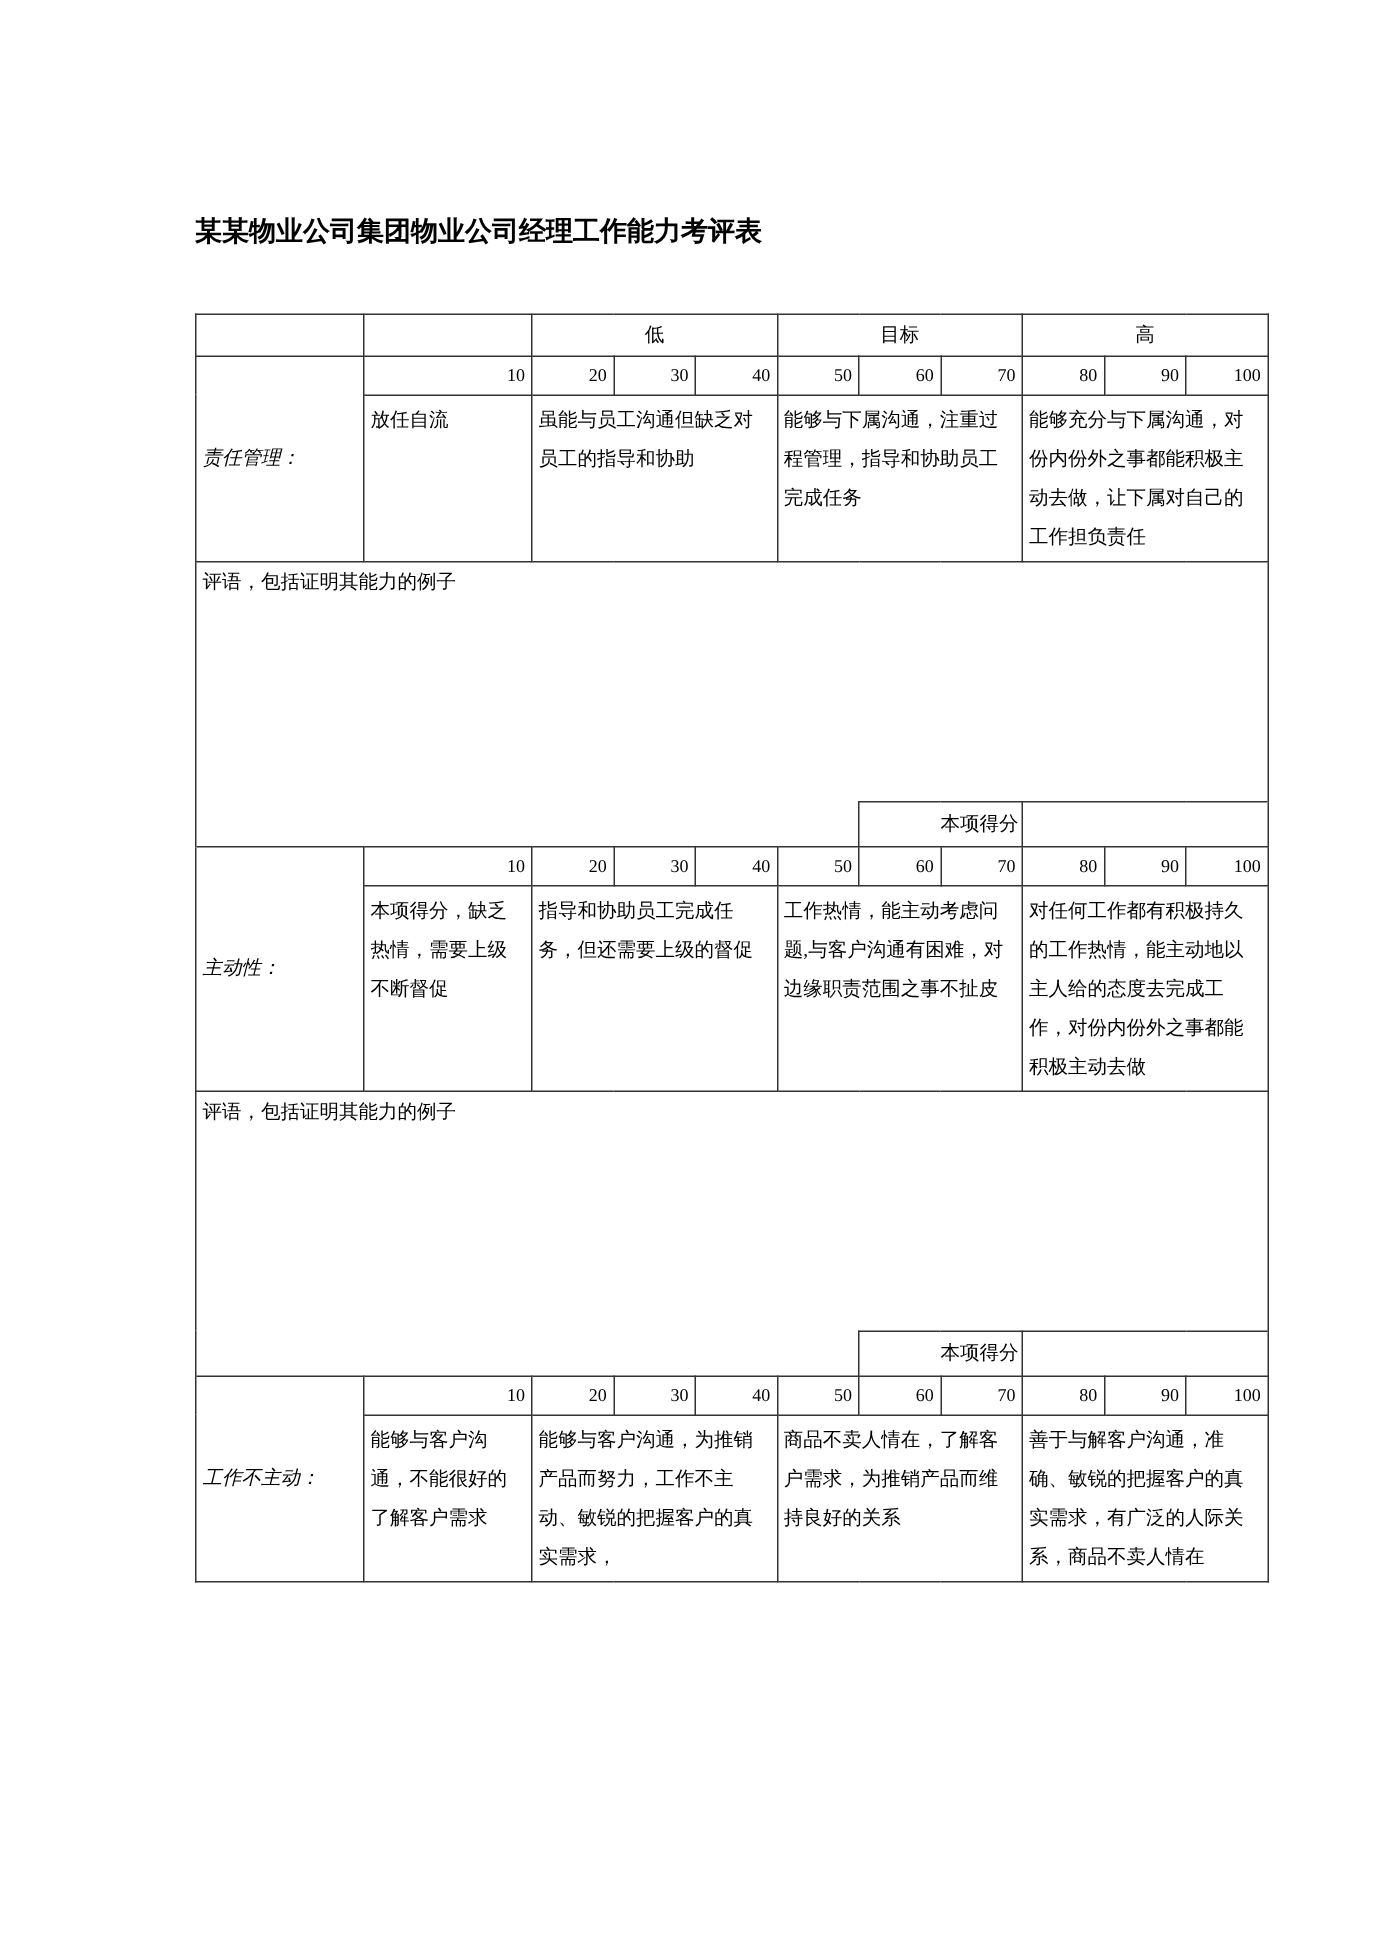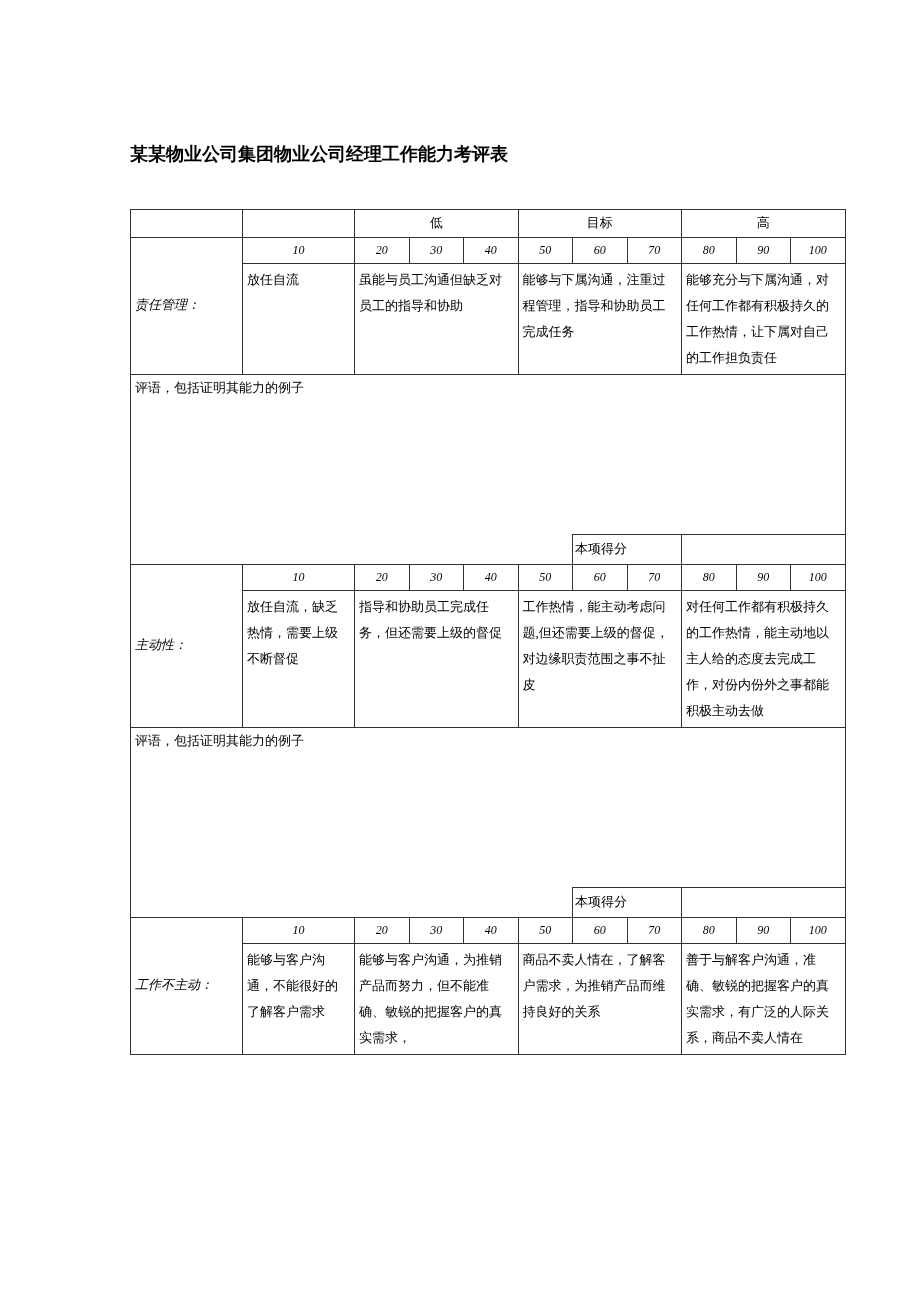--- a/index.html
+++ b/index.html
@@ -23,27 +23,27 @@
       width: 100%;
       table-layout: fixed;
     }
     td {
       border: 1px solid #333;
       padding: 3px 4px;
       vertical-align: top;
       word-break: break-all;
     }
     .hdr-cell { text-align: center; vertical-align: middle; }
-    .num { text-align: center; vertical-align: middle; font-size: 12px; font-style: italic; }
+    .num { text-align: right; vertical-align: middle; font-size: 12px; }
     .label-cell { vertical-align: middle; font-style: italic; }
     .desc { line-height: 2.0; font-size: 13px; }
     .comment-row td { height: 160px; border-bottom: none; margin-top: 12px; }
     .score-bottom-row td.no-border-top { border-top: none; border-right: none; border-bottom: none; }
     .score-bottom-row td.no-border-top.first { border-left: 1px solid #333; }
-    .score-box { border: 1px solid #333 !important; text-align: left; vertical-align: middle; padding: 4px 2px;}
+    .score-box { border: 1px solid #333 !important; text-align: right; vertical-align: middle; padding: 4px 2px;}
     .score-empty { border: 1px solid #333 !important; }
     col.c-label { width: 112px; }
     col.c-ten { width: 112px; }
     col.c-s { width: 54.5px; }
   </style>
 </head>
 <body>
 
 <h1>某某物业公司集团物业公司经理工作能力考评表</h1>
 
@@ -80,21 +80,21 @@
     <td class="num">60</td>
     <td class="num">70</td>
     <td class="num">80</td>
     <td class="num">90</td>
     <td class="num">100</td>
   </tr>
   <tr>
     <td class="desc">放任自流</td>
     <td class="desc" colspan="3">虽能与员工沟通但缺乏对员工的指导和协助</td>
     <td class="desc" colspan="3">能够与下属沟通，注重过程管理，指导和协助员工完成任务</td>
-    <td class="desc" colspan="3">能够充分与下属沟通，对任何工作都有积极持久的工作热情，让下属对自己的工作担负责任</td>
+    <td class="desc" colspan="3">能够充分与下属沟通，对份内份外之事都能积极主动去做，让下属对自己的工作担负责任</td>
   </tr>
   <tr class="comment-row">
     <td colspan="11">评语，包括证明其能力的例子</td>
   </tr>
   <tr class="score-bottom-row">
     <td class="no-border-top first" colspan="6"></td>
     <td class="score-box" colspan="2">本项得分</td>
     <td class="score-empty" colspan="3"></td>
   </tr>
 
@@ -105,23 +105,23 @@
     <td class="num">30</td>
     <td class="num">40</td>
     <td class="num">50</td>
     <td class="num">60</td>
     <td class="num">70</td>
     <td class="num">80</td>
     <td class="num">90</td>
     <td class="num">100</td>
   </tr>
   <tr>
-    <td class="desc">放任自流，缺乏热情，需要上级不断督促</td>
+    <td class="desc">本项得分，缺乏热情，需要上级不断督促</td>
     <td class="desc" colspan="3">指导和协助员工完成任务，但还需要上级的督促</td>
-    <td class="desc" colspan="3">工作热情，能主动考虑问题,但还需要上级的督促，对边缘职责范围之事不扯皮</td>
+    <td class="desc" colspan="3">工作热情，能主动考虑问题,与客户沟通有困难，对边缘职责范围之事不扯皮</td>
     <td class="desc" colspan="3">对任何工作都有积极持久的工作热情，能主动地以主人给的态度去完成工作，对份内份外之事都能积极主动去做</td>
   </tr>
   <tr class="comment-row">
     <td colspan="11">评语，包括证明其能力的例子</td>
   </tr>
   <tr class="score-bottom-row">
     <td class="no-border-top first" colspan="6"></td>
     <td class="score-box" colspan="2">本项得分</td>
     <td class="score-empty" colspan="3"></td>
   </tr>
@@ -134,18 +134,18 @@
     <td class="num">40</td>
     <td class="num">50</td>
     <td class="num">60</td>
     <td class="num">70</td>
     <td class="num">80</td>
     <td class="num">90</td>
     <td class="num">100</td>
   </tr>
   <tr>
     <td class="desc">能够与客户沟通，不能很好的了解客户需求</td>
-    <td class="desc" colspan="3">能够与客户沟通，为推销产品而努力，但不能准确、敏锐的把握客户的真实需求，</td>
+    <td class="desc" colspan="3">能够与客户沟通，为推销产品而努力，工作不主动、敏锐的把握客户的真实需求，</td>
     <td class="desc" colspan="3">商品不卖人情在，了解客户需求，为推销产品而维持良好的关系</td>
     <td class="desc" colspan="3">善于与解客户沟通，准确、敏锐的把握客户的真实需求，有广泛的人际关系，商品不卖人情在</td>
   </tr>
 </tbody>
   </table>
 
 </body></html>

